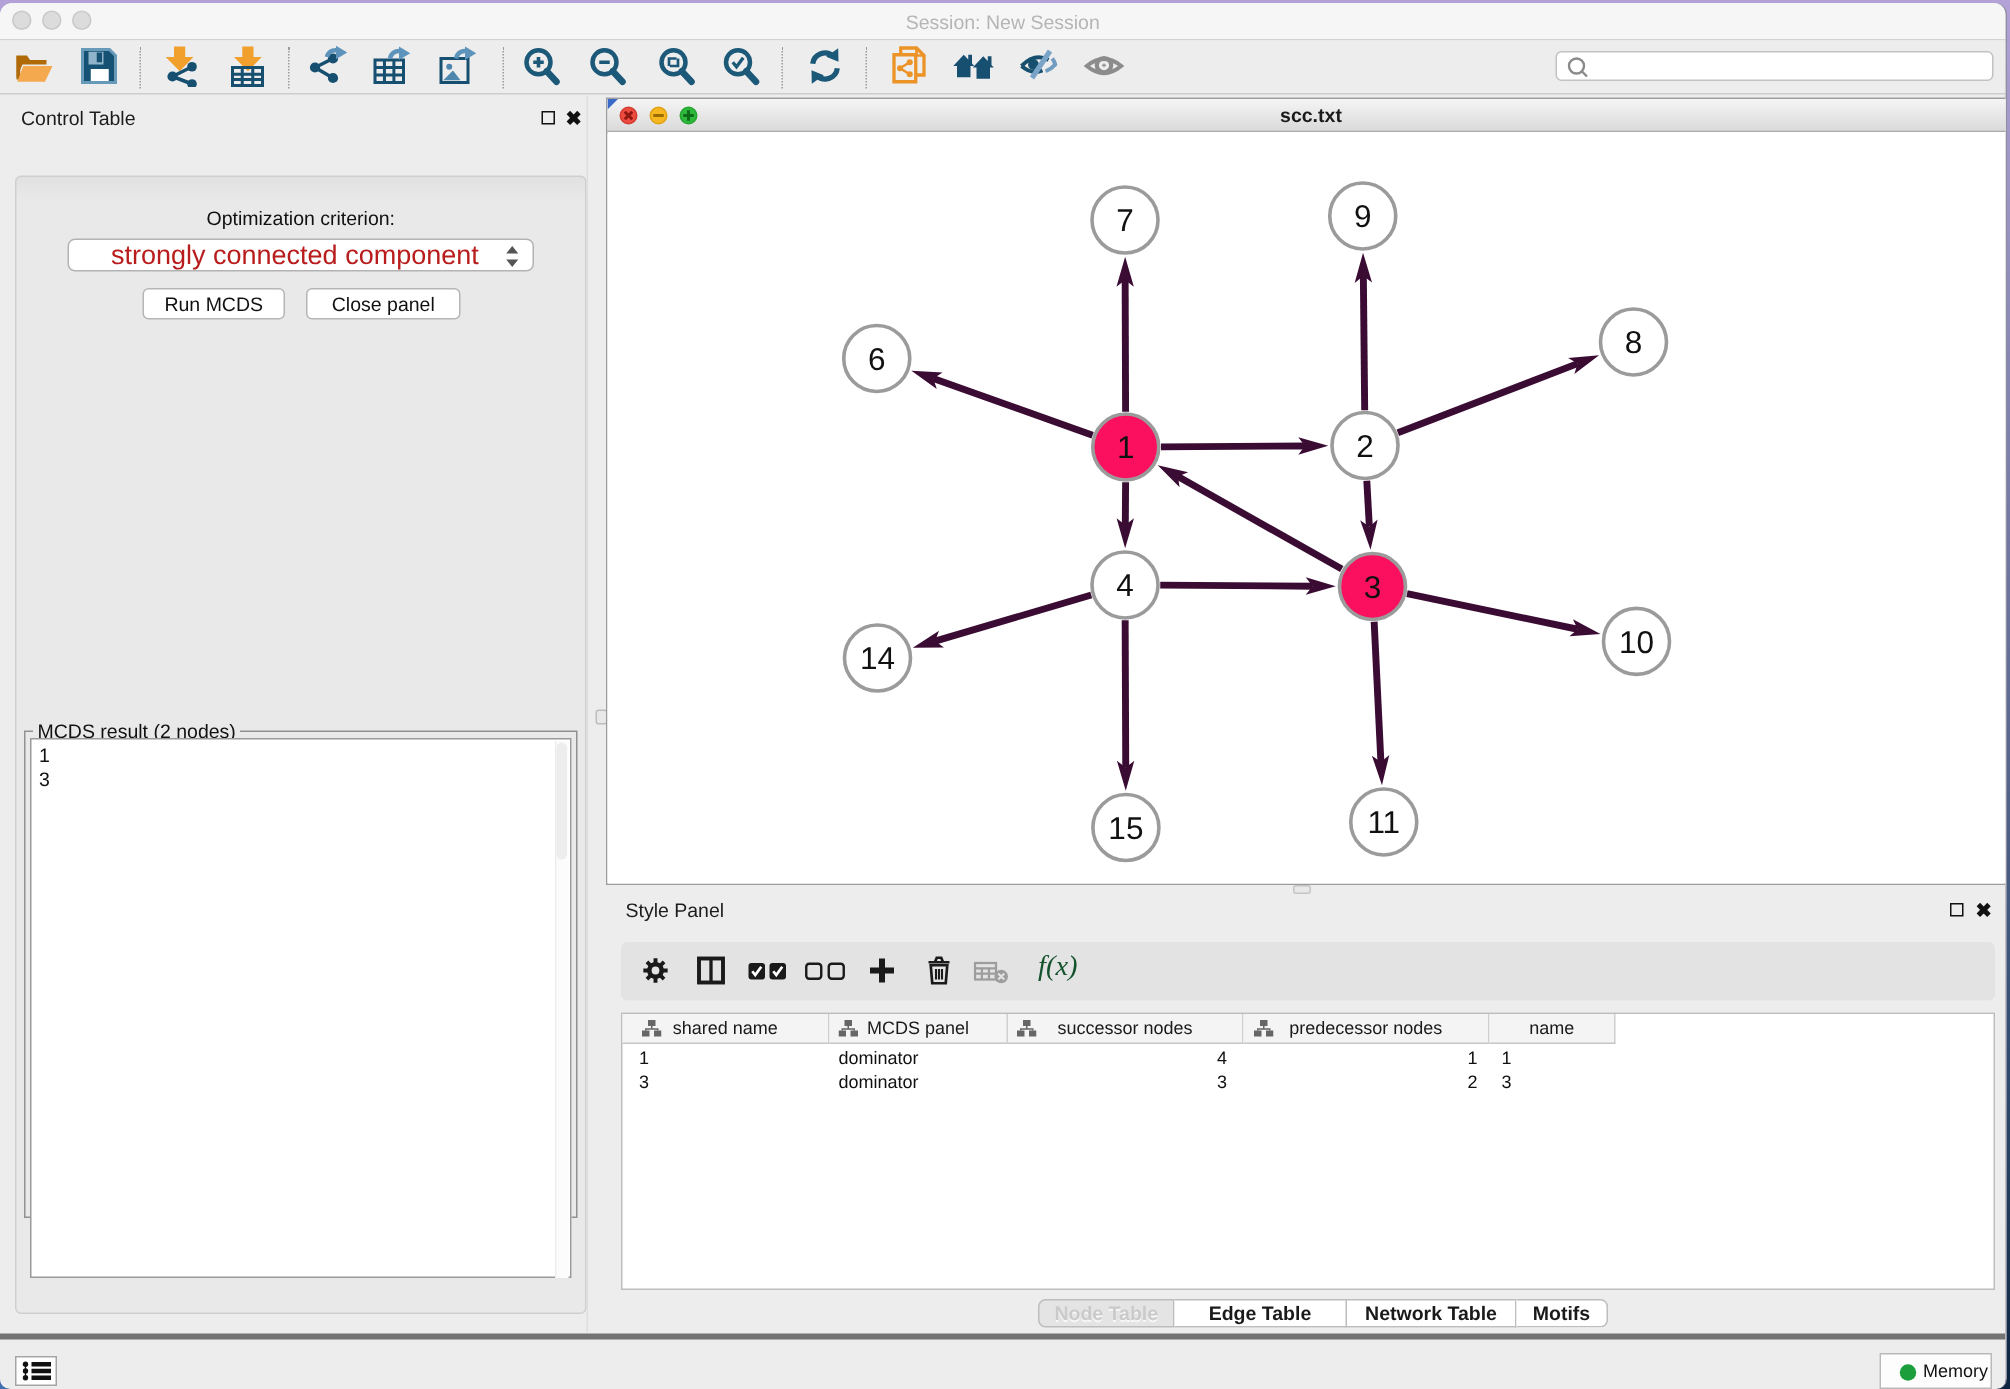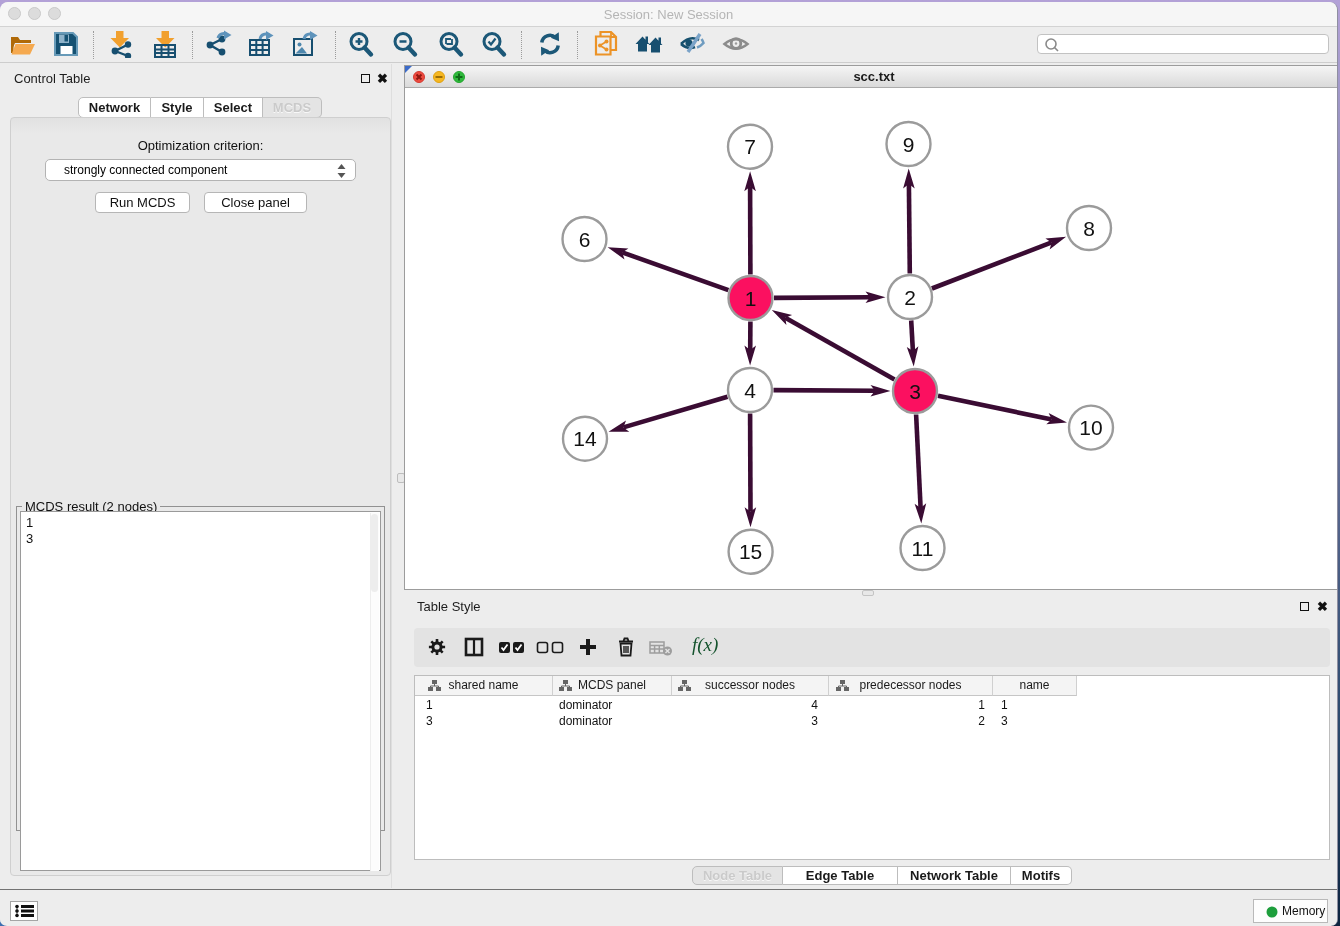--- a/index.html
+++ b/index.html
@@ -19,42 +19,42 @@
 .cp-title { position:absolute; left:14px; top:69px; font-size:13px; color:#1d1d1d; }
 .wbtn-sq { position:absolute; width:9px; height:9px; border:1.6px solid #111; background:transparent; }
 .wbtn-x { position:absolute; font-size:13px; font-weight:bold; color:#111; line-height:10px; }
 .tabs { position:absolute; display:flex; }
 .tab { height:21px; line-height:20px; padding:0 14px; background:#fff; border:1px solid #bdbdbd; border-left:none; font-size:13px; font-weight:600; color:#1a1a1a; text-align:center; }
 .tab.first { border-left:1px solid #bdbdbd; border-radius:5px 0 0 5px; }
 .tab.last { border-radius:0 5px 5px 0; }
 .tab.sel { background:#e4e4e4; color:#cacaca; text-shadow:0 1px 0 #f8f8f8; }
 .cp-content { position:absolute; left:10px; top:115px; width:381px; height:759px; background:linear-gradient(180deg,#e1e1e1 0,#e9e9e9 16px); border:1px solid #cfcfcf; border-radius:4px; }
 .cp-label { position:absolute; left:0; top:20px; width:100%; text-align:center; font-size:13px; color:#111; }
-.dropdown { position:absolute; left:34px; top:41px; width:311px; height:22px; background:#fff; border:1px solid #b3b3b3; border-radius:5px; font-size:12px; color:#000000; line-height:20px; padding-left:18px; }
+.dropdown { position:absolute; left:34px; top:41px; width:311px; height:22px; background:#fff; border:1px solid #b3b3b3; border-radius:5px; font-size:18px; color:#b91c1c; line-height:20px; padding-left:28px; }
 .btn { position:absolute; height:21px; background:#fff; border:1px solid #b6b6b6; border-radius:4px; font-size:13px; color:#111; text-align:center; line-height:19px; }
-.fieldset { position:absolute; left:5px; top:388px; width:369px; height:325px; border:1px solid #919191; }
+.fieldset { position:absolute; left:5px; top:369px; width:369px; height:325px; border:1px solid #919191; }
 .legend { position:absolute; left:5px; top:-8px; background:#e9e9e9; padding:0 3px; font-size:13px; color:#111; }
 .mcds-box { position:absolute; left:3px; top:4px; width:361px; height:360px; background:#fff; border:1px solid #9a9a9a; }
 
 .vsplit-handle { position:absolute; left:397px; top:471px; width:8px; height:10px; background:#e8e8e8; border:1px solid #bdbdbd; border-radius:2px; }
 .cp-edge { position:absolute; left:391px; top:62px; width:1px; height:824px; background:#dedede; }
 
 .netwin { position:absolute; left:404px; top:63px; width:940px; height:525px; border:1px solid #9c9c9c; background:#fff; }
 .net-titlebar { position:absolute; left:0; top:0; width:100%; height:22px; background:linear-gradient(180deg,#f5f5f5,#dadada); border-bottom:1px solid #ababab; }
 .net-title { position:absolute; top:3px; width:100%; text-align:center; font-size:13px; font-weight:600; color:#1a1a1a; }
 .light { position:absolute; top:5px; width:12px; height:12px; border-radius:50%; }
 .hsplit-handle { position:absolute; left:862px; top:588px; width:12px; height:6px; background:#e8e8e8; border:1px solid #c4c4c4; border-radius:2px; }
 
 .tp-title { position:absolute; left:417px; top:597px; font-size:13px; color:#1d1d1d; }
 .tp-toolbar { position:absolute; left:414px; top:626px; width:916px; height:39px; background:#e3e3e3; border-radius:4px; }
 .tbl { position:absolute; left:414px; top:673px; width:916px; height:185px; background:#fff; border:1px solid #bdbdbd; }
 .th { position:absolute; top:0; height:20px; background:#f4f4f4; border-right:1px solid #d0d0d0; border-bottom:1px solid #c6c6c6; font-size:12px; color:#1a1a1a; text-align:center; line-height:19px; }
 .td { position:absolute; font-size:12px; color:#111; height:16px; line-height:16px; }
 
-.statusbar { position:absolute; left:0; top:887px; width:100%; height:36px; background:#ededed; border-top:1px solid #737373; }
+.statusbar { position:absolute; left:0; top:887px; width:100%; height:36px; background:#ededed; border-top:4px solid #737373; }
 .listbtn { position:absolute; left:10px; top:11px; width:28px; height:20px; background:#fff; border:1px solid #a5a5a5; }
 .membtn { position:absolute; right:9px; top:9px; width:75px; height:24px; background:#fdfdfd; border:1px solid #b9b9b9; font-size:12px; color:#111; }
 svg { display:block; }
 </style>
 </head>
 <body>
 <div style="position:absolute; left:0; top:916px; width:10px; height:10px; background:#3f6fb0;"></div>
 <div class="window">
 
 <div class="titlebar">
@@ -206,26 +206,20 @@
         <svg width="24" height="18" style="margin:1px 0 0 5px;">
     <circle cx="8" cy="8" r="5" fill="none" stroke="#8a8a8a" stroke-width="1.6"></circle>
     <path d="M11.5 11.5 L15 15" stroke="#8a8a8a" stroke-width="1.6"></path>
   </svg>
       </div>
 </div>
 
 <div class="cp-title">Control Table</div>
 <div class="wbtn-sq" style="left:361px; top:72px;"></div>
 <div class="wbtn-x" style="left:377px; top:72px;">✖</div>
-<div class="tabs" style="left:78px; top:95px; position:absolute;">
-  <div class="tab first" style="width:73px; padding:0;">Network</div>
-  <div class="tab" style="width:53px; padding:0;">Style</div>
-  <div class="tab" style="width:59px; padding:0;">Select</div>
-  <div class="tab last sel" style="width:59px; padding:0;">MCDS</div>
-</div>
 <div class="cp-content">
   <div class="cp-label">Optimization criterion:</div>
   <div class="dropdown">strongly connected component
     <svg width="9" height="14" style="position:absolute; right:9px; top:4px;">
       <path d="M4.5 0 L8.5 5 H0.5 Z" fill="#555"></path>
       <path d="M4.5 14 L8.5 9 H0.5 Z" fill="#555"></path>
     </svg>
   </div>
   <div class="btn" style="left:84px; top:74px; width:95px;">Run MCDS</div>
   <div class="btn" style="left:193px; top:74px; width:103px;">Close panel</div>
@@ -313,21 +307,21 @@
 <text x="517.5" y="466.5" font-size="21" fill="#111" text-anchor="middle">11</text>
 <circle cx="180.0" cy="349.7" r="22.0" fill="#ffffff" stroke="#9b9b9b" stroke-width="2.4"></circle>
 <text x="180.0" y="357.2" font-size="21" fill="#111" text-anchor="middle">14</text>
 <circle cx="345.6" cy="462.7" r="22.0" fill="#ffffff" stroke="#9b9b9b" stroke-width="2.4"></circle>
 <text x="345.6" y="470.2" font-size="21" fill="#111" text-anchor="middle">15</text>
   </svg>
   </div>
 </div>
 <div class="hsplit-handle"></div>
 
-<div class="tp-title">Table Style</div>
+<div class="tp-title">Style Panel</div>
 <div class="wbtn-sq" style="left:1300px; top:600px;"></div>
 <div class="wbtn-x" style="left:1317px; top:600px;">✖</div>
 <div class="tp-toolbar">
   <svg width="18" height="18" style="position:absolute; left:14px; top:10px;">
     <path d="M7.7 0.9 L10.3 0.9 L10.3 3.5 L12.0 4.2 L13.8 2.4 L15.6 4.2 L13.8 6.0 L14.5 7.7 L17.1 7.7 L17.1 10.3 L14.5 10.3 L13.8 12.0 L15.6 13.8 L13.8 15.6 L12.0 13.8 L10.3 14.5 L10.3 17.1 L7.7 17.1 L7.7 14.5 L6.0 13.8 L4.2 15.6 L2.4 13.8 L4.2 12.0 L3.5 10.3 L0.9 10.3 L0.9 7.7 L3.5 7.7 L4.2 6.0 L2.4 4.2 L4.2 2.4 L6.0 4.2 L7.7 3.5 Z" fill="#1a1a1a"></path>
     <circle cx="9" cy="9" r="2.6" fill="#e3e3e3"></circle>
   </svg>
   <svg width="20" height="20" style="position:absolute; left:50px; top:9px;">
     <rect x="2" y="2" width="16" height="16" fill="none" stroke="#1a1a1a" stroke-width="2.6"></rect>
     <path d="M10 2 V18" stroke="#1a1a1a" stroke-width="2.2"></path>

